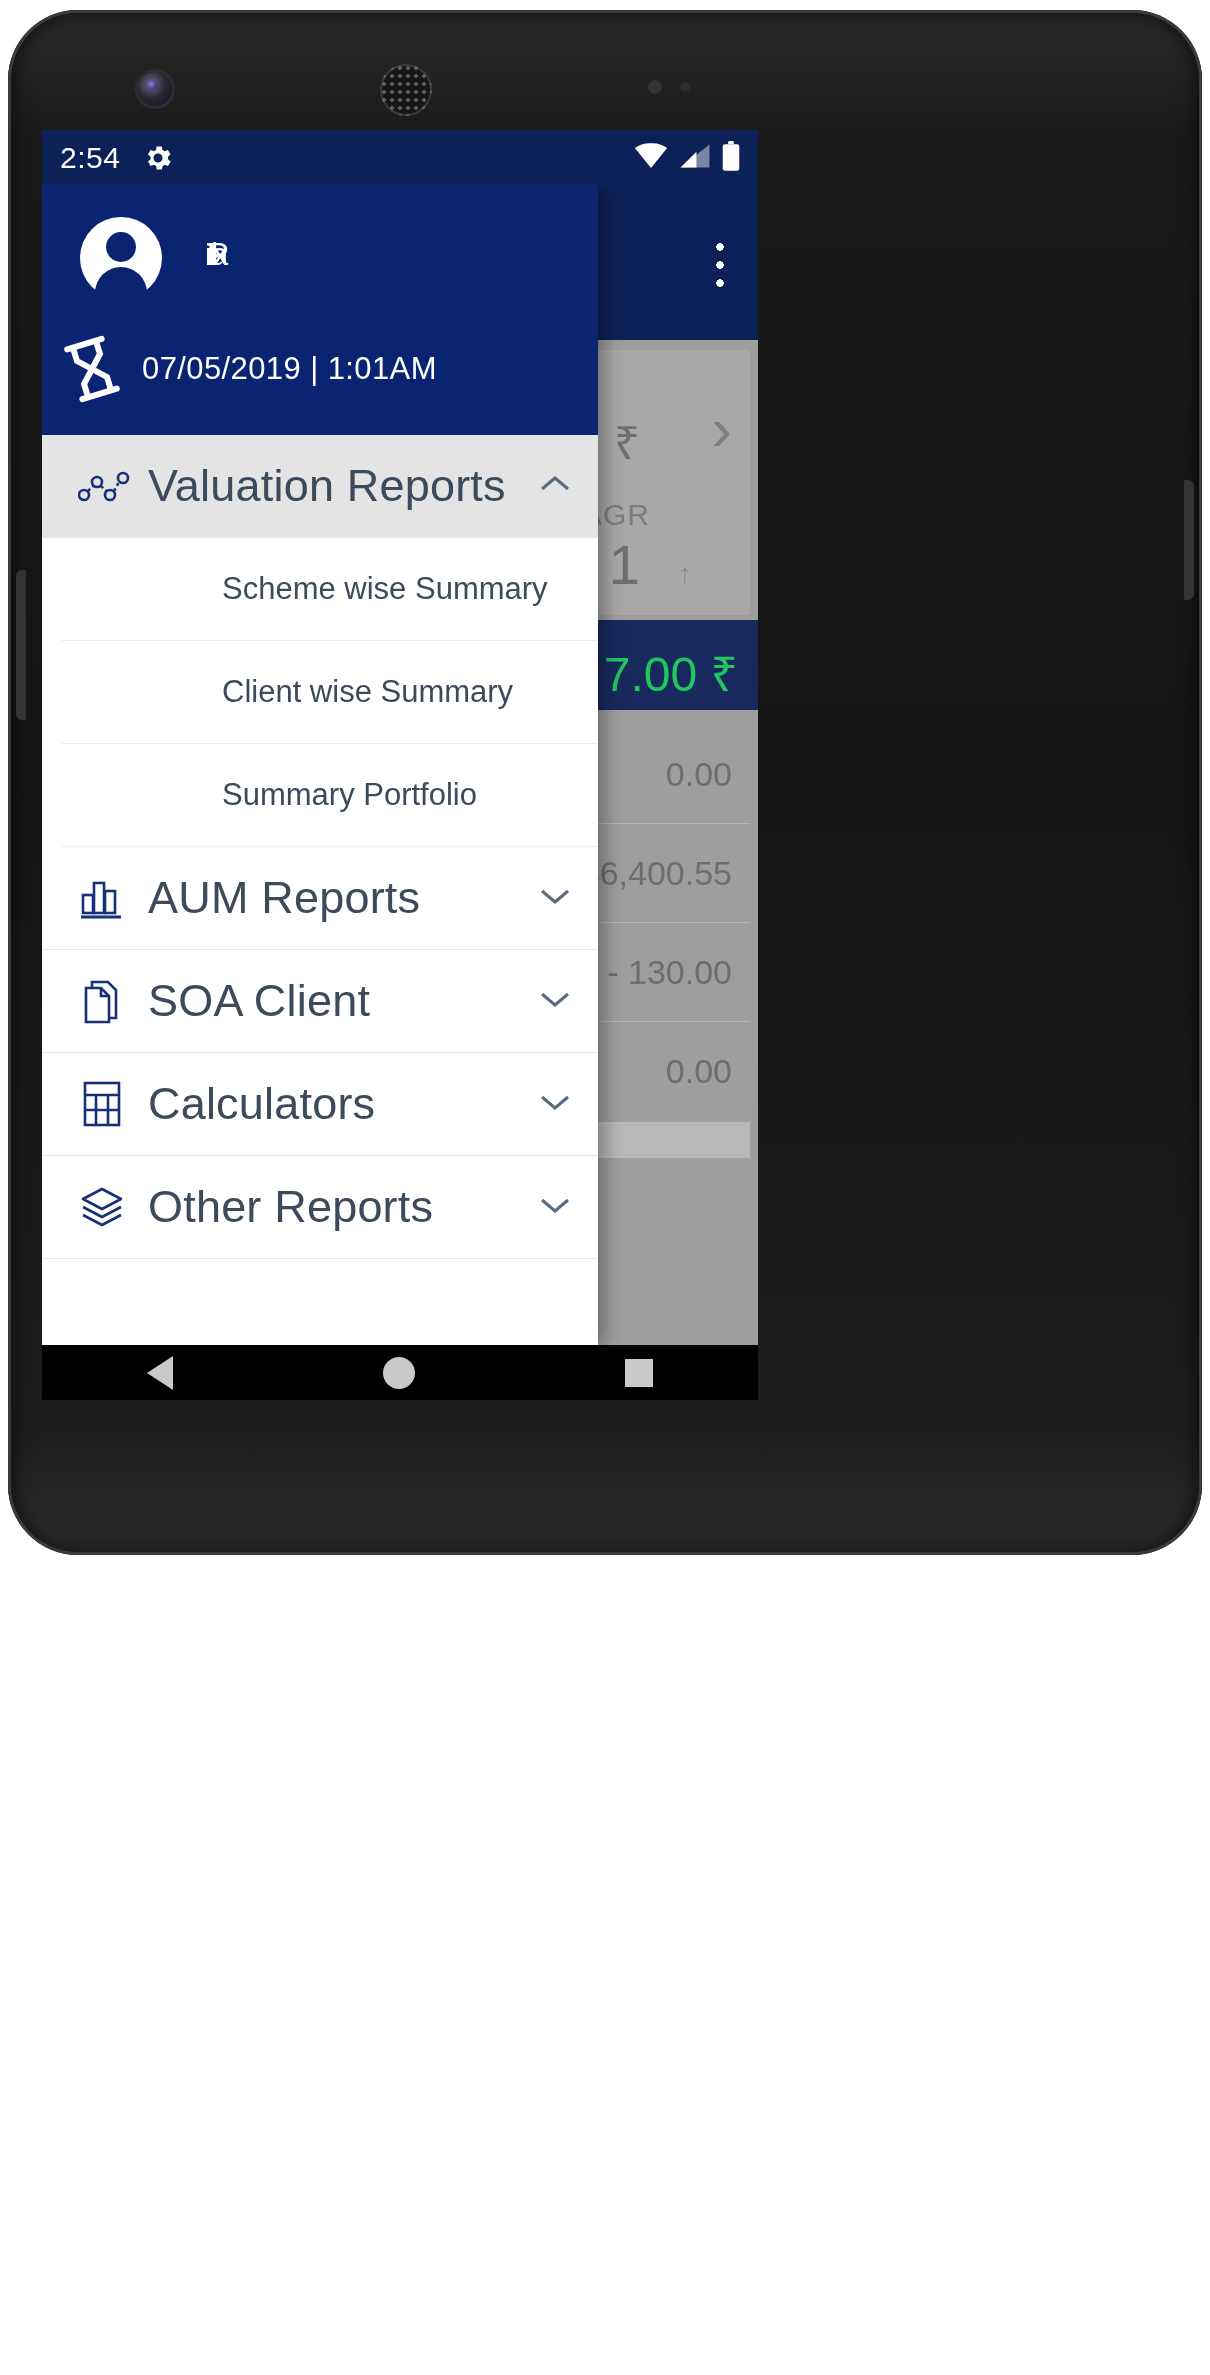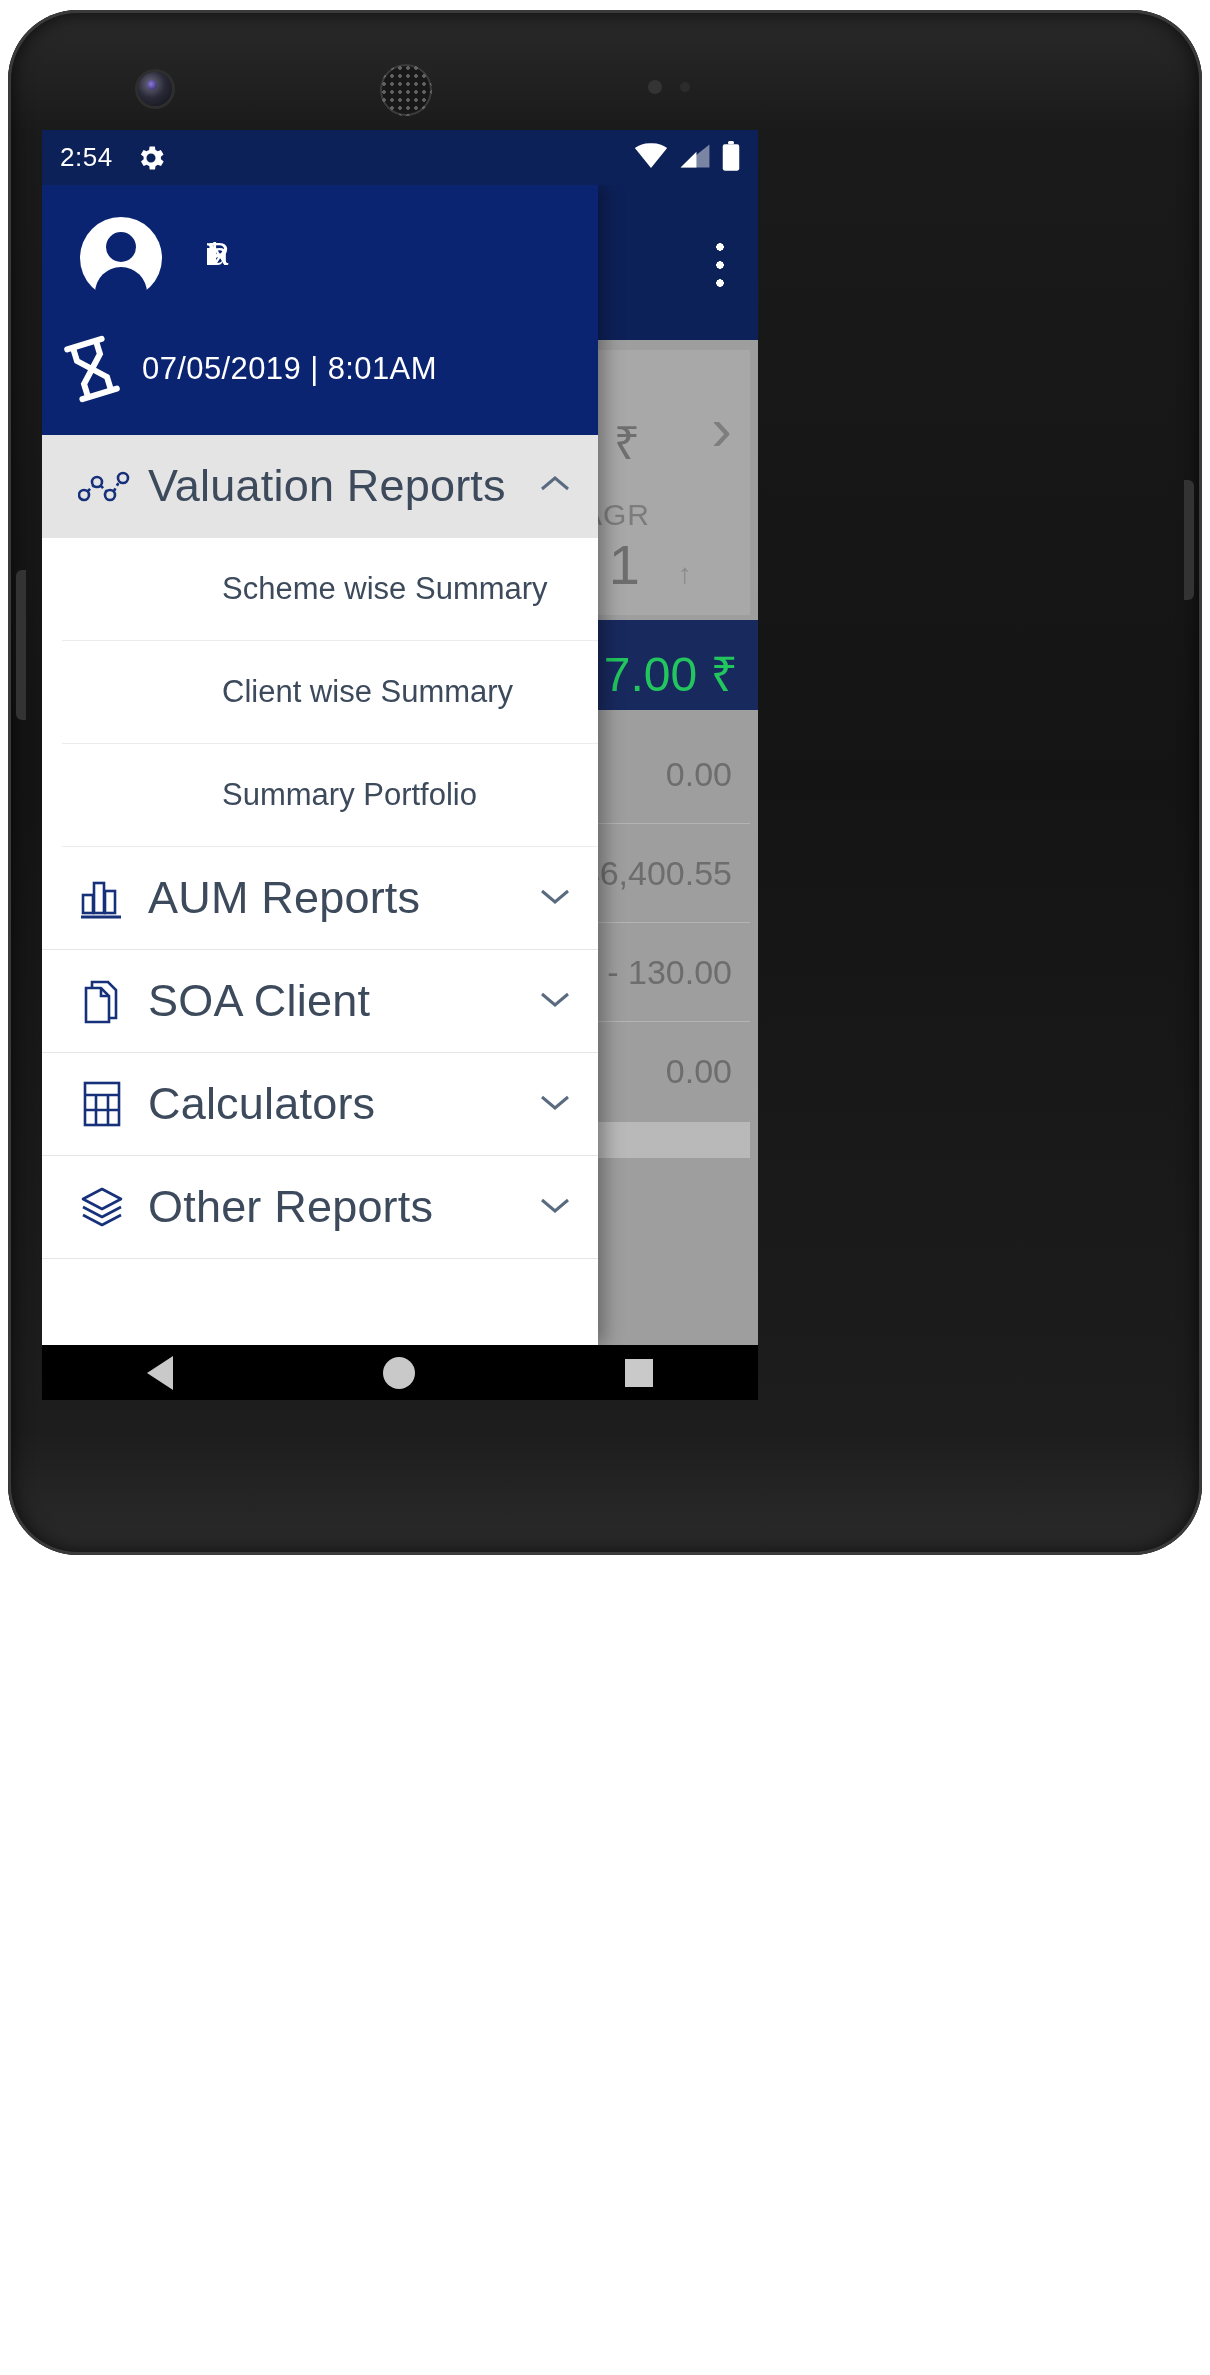--- a/index.html
+++ b/index.html
@@ -27,21 +27,21 @@
        background-size:8px 8px;opacity:.85;}
   .sensor{position:absolute;left:640px;top:70px;width:14px;height:14px;border-radius:50%;background:#343434;}
   .sensor2{position:absolute;left:672px;top:72px;width:10px;height:10px;border-radius:50%;background:#2c2c2c;}
 
   
   .screen{position:absolute;left:42px;top:130px;width:716px;height:1270px;background:#f2f2f2;overflow:hidden;}
 
   
   .statusbar{position:absolute;left:0;top:0;width:100%;height:55px;background:#0d2159;
      display:flex;align-items:center;padding:0 18px;box-sizing:border-box;color:#fff;}
-  .sb-time{font-size:26px;font-weight:400;letter-spacing:.5px;}
+  .sb-time{font-size:30px;font-weight:400;letter-spacing:.5px;}
   .sb-gear{margin-left:22px;display:flex;align-items:center;}
   .sb-right{margin-left:auto;display:flex;align-items:center;gap:11px;}
 
   
   .bgpage{position:absolute;left:0;top:55px;width:716px;height:1160px;background:#0d2159;}
   .bg-appbar{position:absolute;left:0;top:0;width:716px;height:155px;background:#0d2159;}
   .bg-kebab{position:absolute;right:34px;top:58px;width:8px;height:44px;
      background:radial-gradient(circle at 50% 9%, #fff 3.6px, transparent 3.9px),
                 radial-gradient(circle at 50% 50%, #fff 3.6px, transparent 3.9px),
                 radial-gradient(circle at 50% 91%, #fff 3.6px, transparent 3.9px);}
@@ -150,21 +150,21 @@
         <div class="hourglass">
           <svg width="62" height="68" viewBox="0 0 62 68">
             <g transform="rotate(-17 31 34)" fill="none" stroke="#fff" stroke-width="6" stroke-linecap="round">
               <line x1="13" y1="8" x2="49" y2="8"></line>
               <line x1="13" y1="60" x2="49" y2="60"></line>
               <path d="M19 10 L19 22 L43 46 L43 58"></path>
               <path d="M43 10 L43 22 L19 46 L19 58"></path>
             </g>
           </svg>
         </div>
-        <div class="dr-date">07/05/2019 | 8:01AM</div>
+        <div class="dr-date">07/05/2019 | 1:01AM</div>
       </div>
     </div>
 
     <div class="menu">
 
       <div class="mi active">
         <div class="mi-ico">
           <svg width="54" height="32" viewBox="0 0 54 32" fill="none" stroke="#16307a" stroke-width="2.6">
             <circle cx="6" cy="25" r="5"></circle>
               <circle cx="19" cy="12" r="5"></circle>

